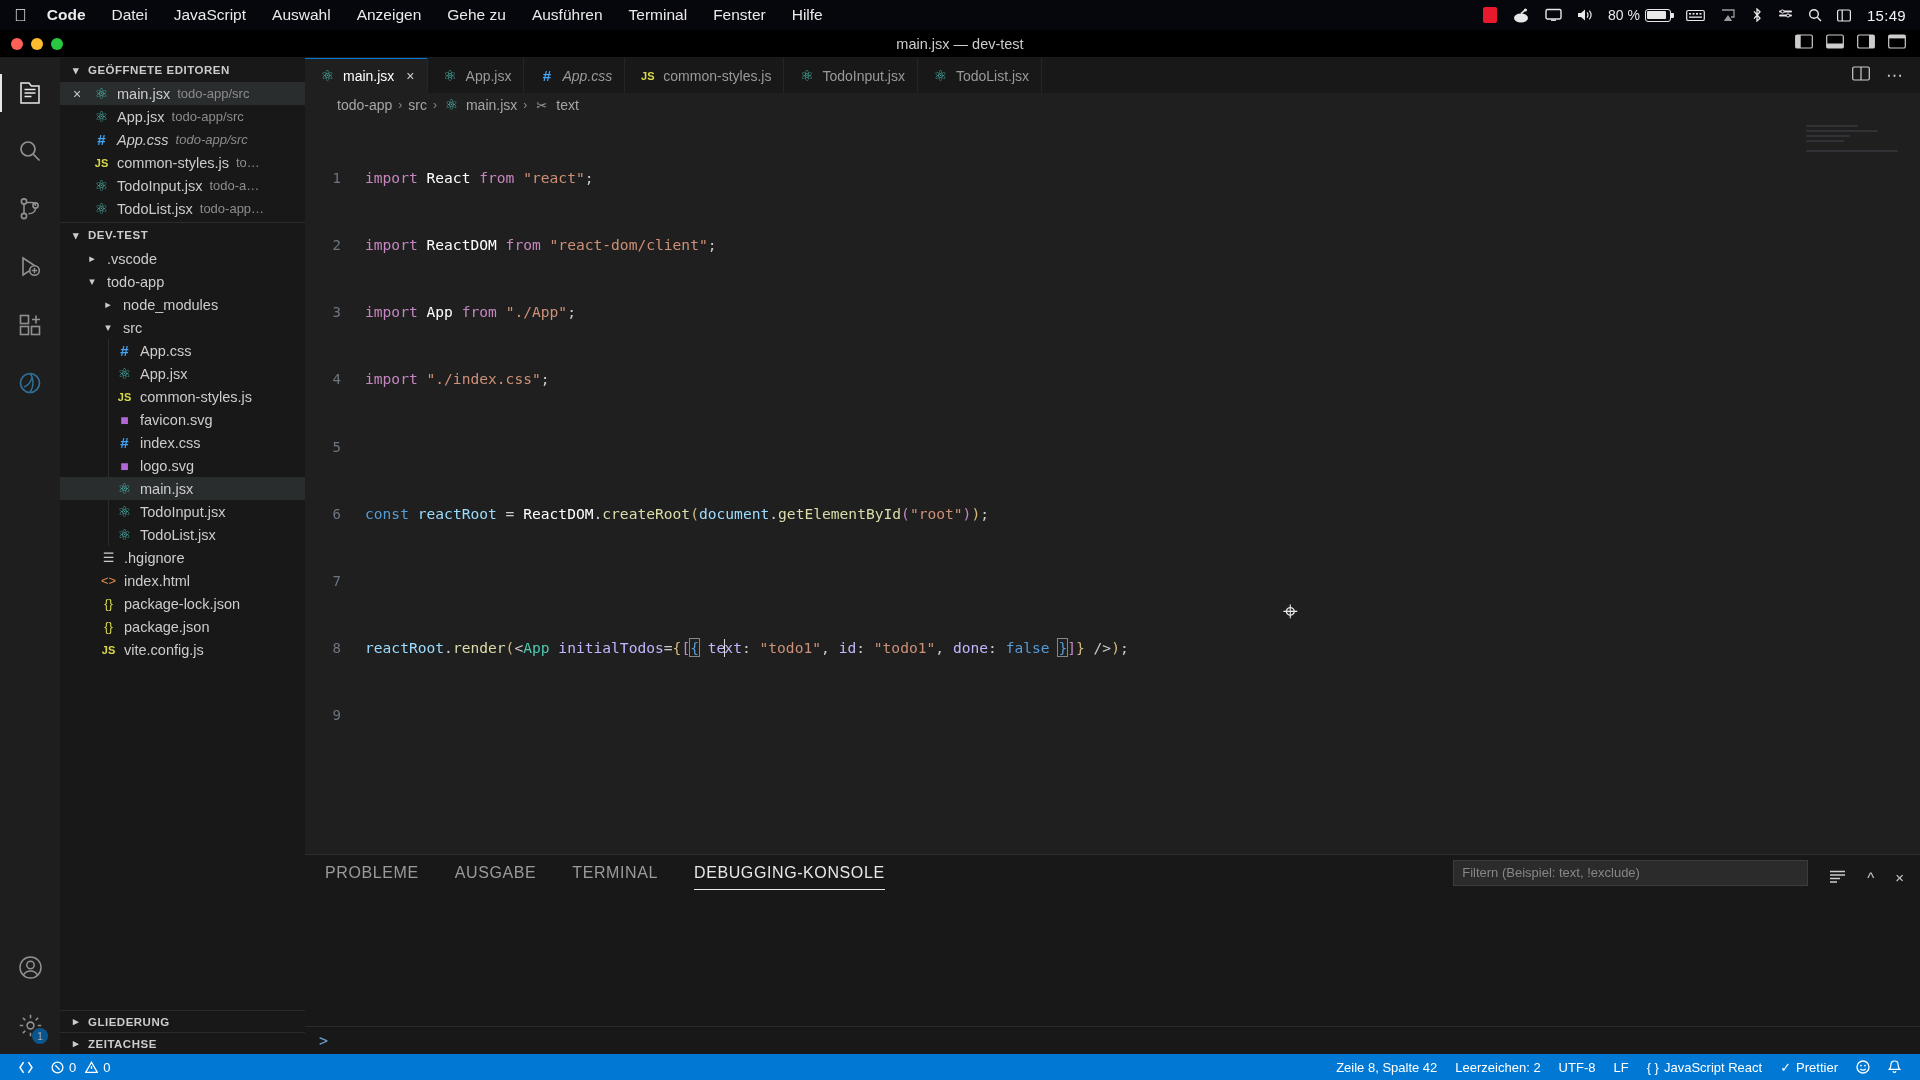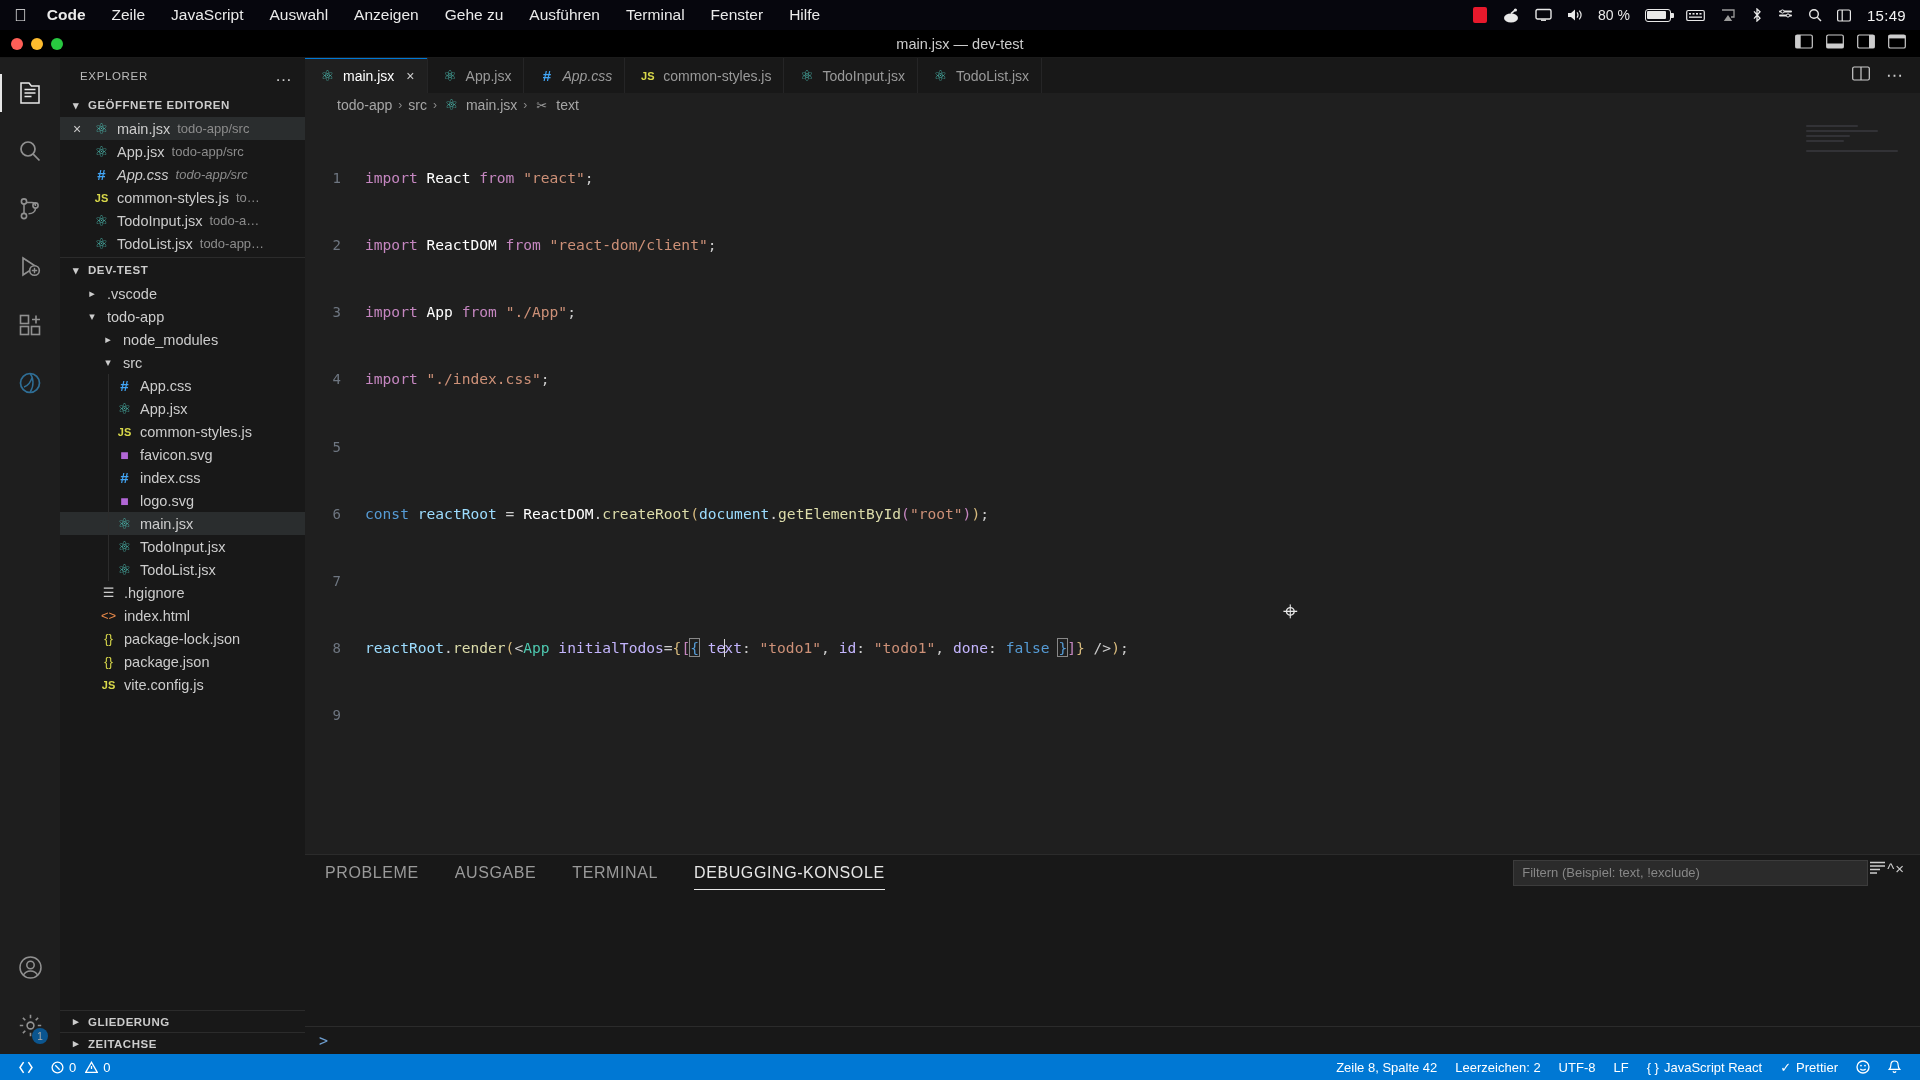--- a/index.html
+++ b/index.html
@@ -16,21 +16,21 @@
   .macbar {
     height: 30px; background: #06060d; display: flex; align-items: center;
     padding: 0 14px; color: #f2f2f2; font-size: 16px; flex: none;
   }
   .macbar .apple { font-size: 17px; margin-right: 20px; line-height: 1; }
   .macbar .mitem { margin-right: 26px; font-size: 15.5px; color: #eaeaea; white-space: nowrap; }
   .macbar .mitem.bold { font-weight: bold; }
   .macbar .spacer { flex: 1; }
   .macbar .ritem { margin-left: 15px; display: flex; align-items: center; font-size: 14px; color: #e8e8e8; }
   .rec-sq { width: 14px; height: 16px; background: #e8192c; border-radius: 2px; }
-  .batt-wrap { display: flex; align-items: center; gap: 15px; }
+  .batt-wrap { display: flex; align-items: center; gap: 5px; }
   .batt-body { width: 26px; height: 13px; border: 1.4px solid #e8e8e8; border-radius: 3px; position: relative; }
   .batt-body::after { content: ""; position: absolute; right: -4px; top: 3.5px; width: 2.5px; height: 5px; background: #e8e8e8; border-radius: 0 1px 1px 0; }
   .batt-fill { position: absolute; left: 1.5px; top: 1.5px; bottom: 1.5px; width: 78%; background: #e8e8e8; border-radius: 1px; }
   .clock { font-size: 15px; margin-left: 16px; letter-spacing: .3px; }
 
   
   .titlebar {
     height: 28px; background: #000000; display: flex; align-items: center;
     position: relative; flex: none; border-bottom: 1px solid #1b1b1b;
   }
@@ -173,21 +173,21 @@
 
   
   .panel { height: 200px; background: #181818; display: flex; flex-direction: column; flex: none; border-top: 1px solid #2b2b2b; }
   .panel-head { height: 35px; display: flex; align-items: center; padding-left: 20px; flex: none; }
   .ptab {
     font-size: 16px; letter-spacing: .6px; color: #9a9a9a; margin-right: 36px;
     height: 35px; display: flex; align-items: center; position: relative;
   }
   .ptab.active { color: #e7e7e7; }
   .ptab.active::after { content: ""; position: absolute; left: 0; right: 0; bottom: 0; height: 1px; background: #e7e7e7; }
-  .panel-right { margin-left: auto; display: flex; align-items: flex-start; gap: 1px; padding-right: 16px; }
+  .panel-right { margin-left: auto; display: flex; align-items: flex-end; gap: 21px; padding-right: 16px; }
   .filterbox {
     width: 355px; height: 26px; background: #2b2b2b; border: 1px solid #3c3c3c;
     display: flex; align-items: center; padding: 0 8px; font-size: 13px; color: #878787;
   }
   .panel-ico { color: #cccccc; font-size: 15px; }
   .panel-body { flex: 1; position: relative; }
   .repl-input {
     position: absolute; left: 0; right: 0; bottom: 0; height: 28px;
     display: flex; align-items: center; padding-left: 14px;
     border-top: 1px solid #2b2b2b; color: #6e9ecf; font-size: 15px;
@@ -203,21 +203,21 @@
   .st-right { margin-left: auto; display: flex; align-items: center; }
 </style>
 </head>
 <body>
 
 <div class="app">
 
   <div class="macbar">
     <span class="apple"></span>
     <span class="mitem bold">Code</span>
-    <span class="mitem">Zeile</span>
+    <span class="mitem">Datei</span>
     <span class="mitem">JavaScript</span>
     <span class="mitem">Auswahl</span>
     <span class="mitem">Anzeigen</span>
     <span class="mitem">Gehe zu</span>
     <span class="mitem">Ausführen</span>
     <span class="mitem">Terminal</span>
     <span class="mitem">Fenster</span>
     <span class="mitem">Hilfe</span>
     <span class="spacer"></span>
     <span class="ritem">
@@ -382,24 +382,20 @@
       <div class="ab-item">
         <svg width="25" height="25" viewBox="0 0 25 25">
             <circle cx="12.5" cy="12.5" r="3.4" fill="none" stroke="#d7d7d7" stroke-width="1.6"></circle>
             <path d="M12.5 1.8v3.4M12.5 19.8v3.4M1.8 12.5h3.4M19.8 12.5h3.4M4.9 4.9l2.4 2.4M17.7 17.7l2.4 2.4M20.1 4.9l-2.4 2.4M7.3 17.7l-2.4 2.4" stroke="#d7d7d7" stroke-width="1.6"></path>
           </svg>
         <span class="ab-badge">1</span>
       </div>
     </div>
 
     <div class="sidebar">
-      <div class="sb-head">
-        <span>EXPLORER</span>
-        <span class="sb-dots">…</span>
-      </div>
 
       <div class="opened-editors-wrap">
         <div class="section-title">
           <span class="chev">▾</span>
           <span>GEÖFFNETE EDITOREN</span>
         </div>
 
         <div class="row sel" style="padding-left:8px">
           <span class="closebtn">×</span>
           <span class="ic ic-react">⚛</span>

